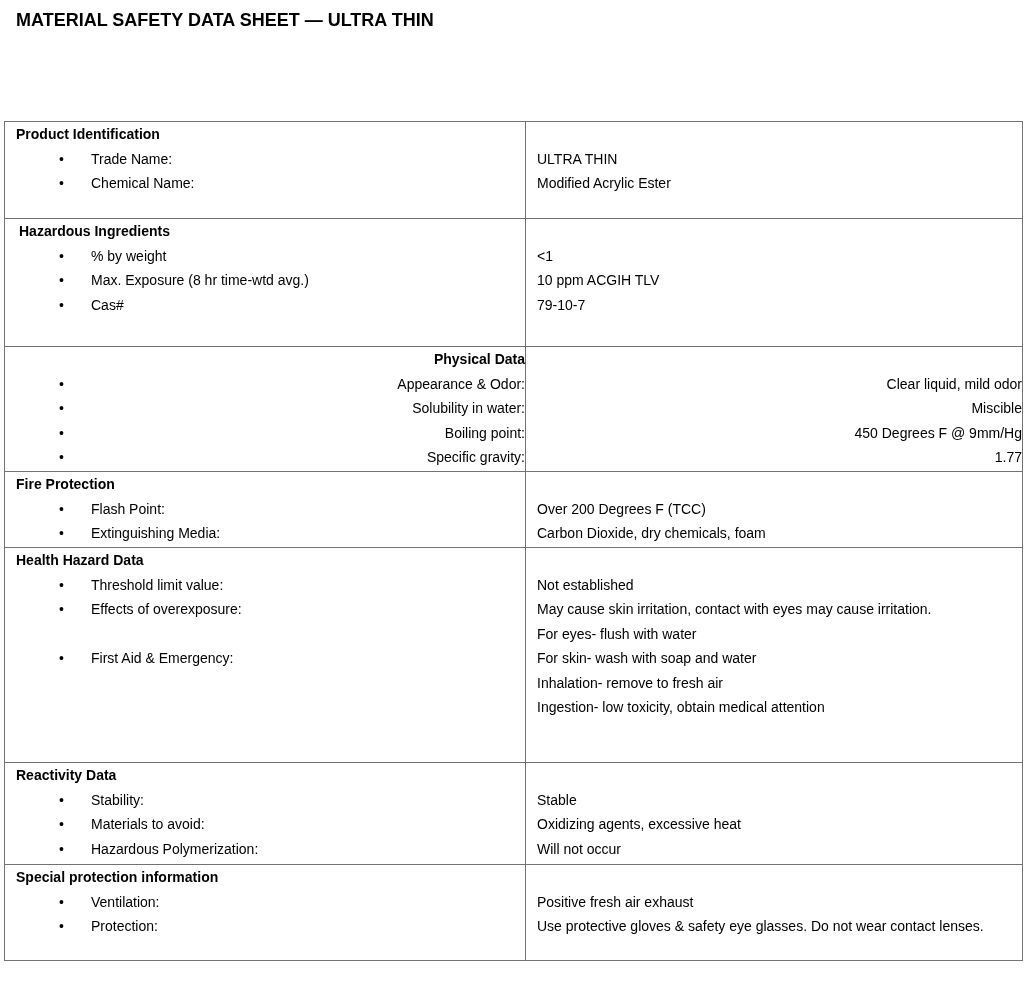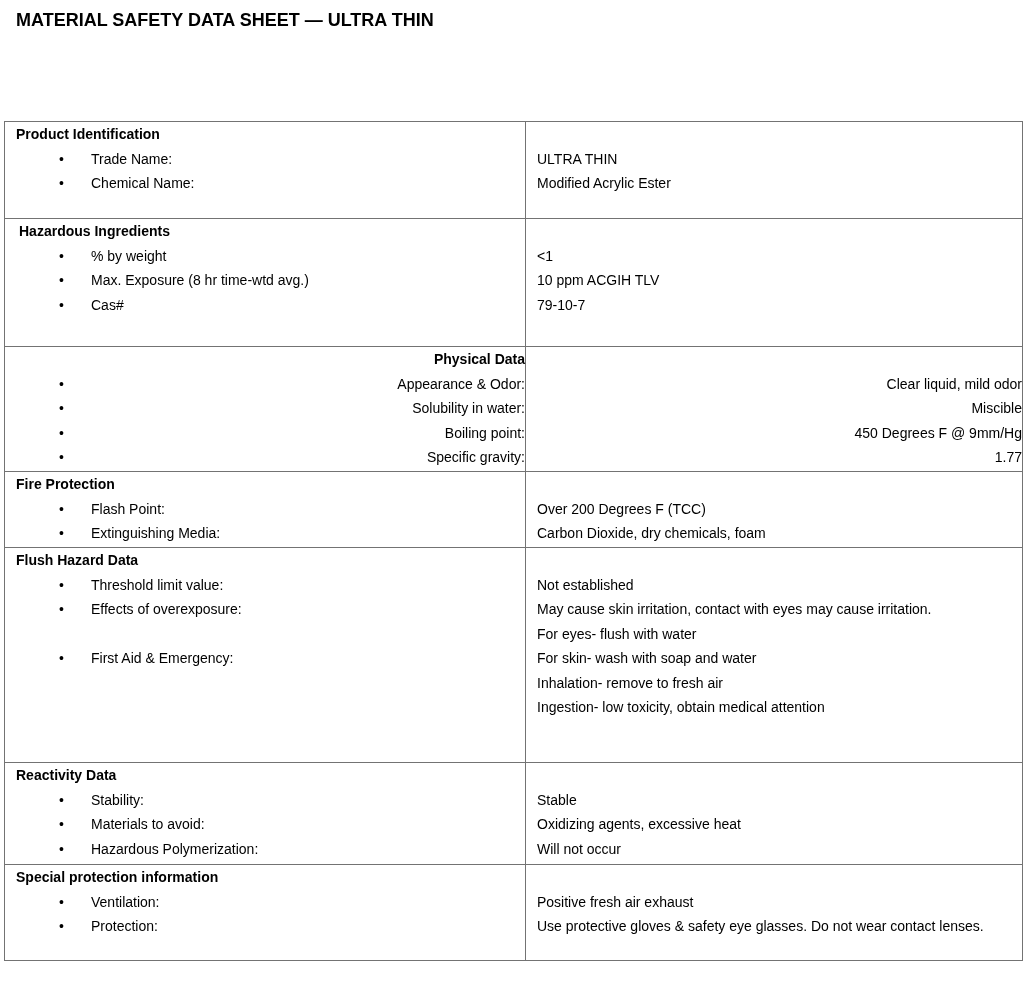--- a/index.html
+++ b/index.html
@@ -79,21 +79,21 @@
       </td>
       <td class="rcell">
         <div class="spacer"></div>
         <div class="val">Over 200 Degrees F (TCC)</div>
         <div class="val">Carbon Dioxide, dry chemicals, foam</div>
       </td>
     </tr>
 
     <tr style="height:215px;">
       <td class="lcell">
-        <div class="sec-title">Flush Hazard Data</div>
+        <div class="sec-title">Health Hazard Data</div>
         <div class="item"><span class="dot">•</span><span>Threshold limit value:</span></div>
         <div class="item"><span class="dot">•</span><span>Effects of overexposure:</span></div>
         <div class="spacer"></div>
         <div class="item"><span class="dot">•</span><span>First Aid &amp; Emergency:</span></div>
       </td>
       <td class="rcell" style="padding-right:40px;">
         <div class="spacer"></div>
         <div class="val">Not established</div>
         <div class="val" style="max-width:445px;">May cause skin irritation, contact with eyes may cause irritation.</div>
         <div class="val">For eyes- flush with water</div>

